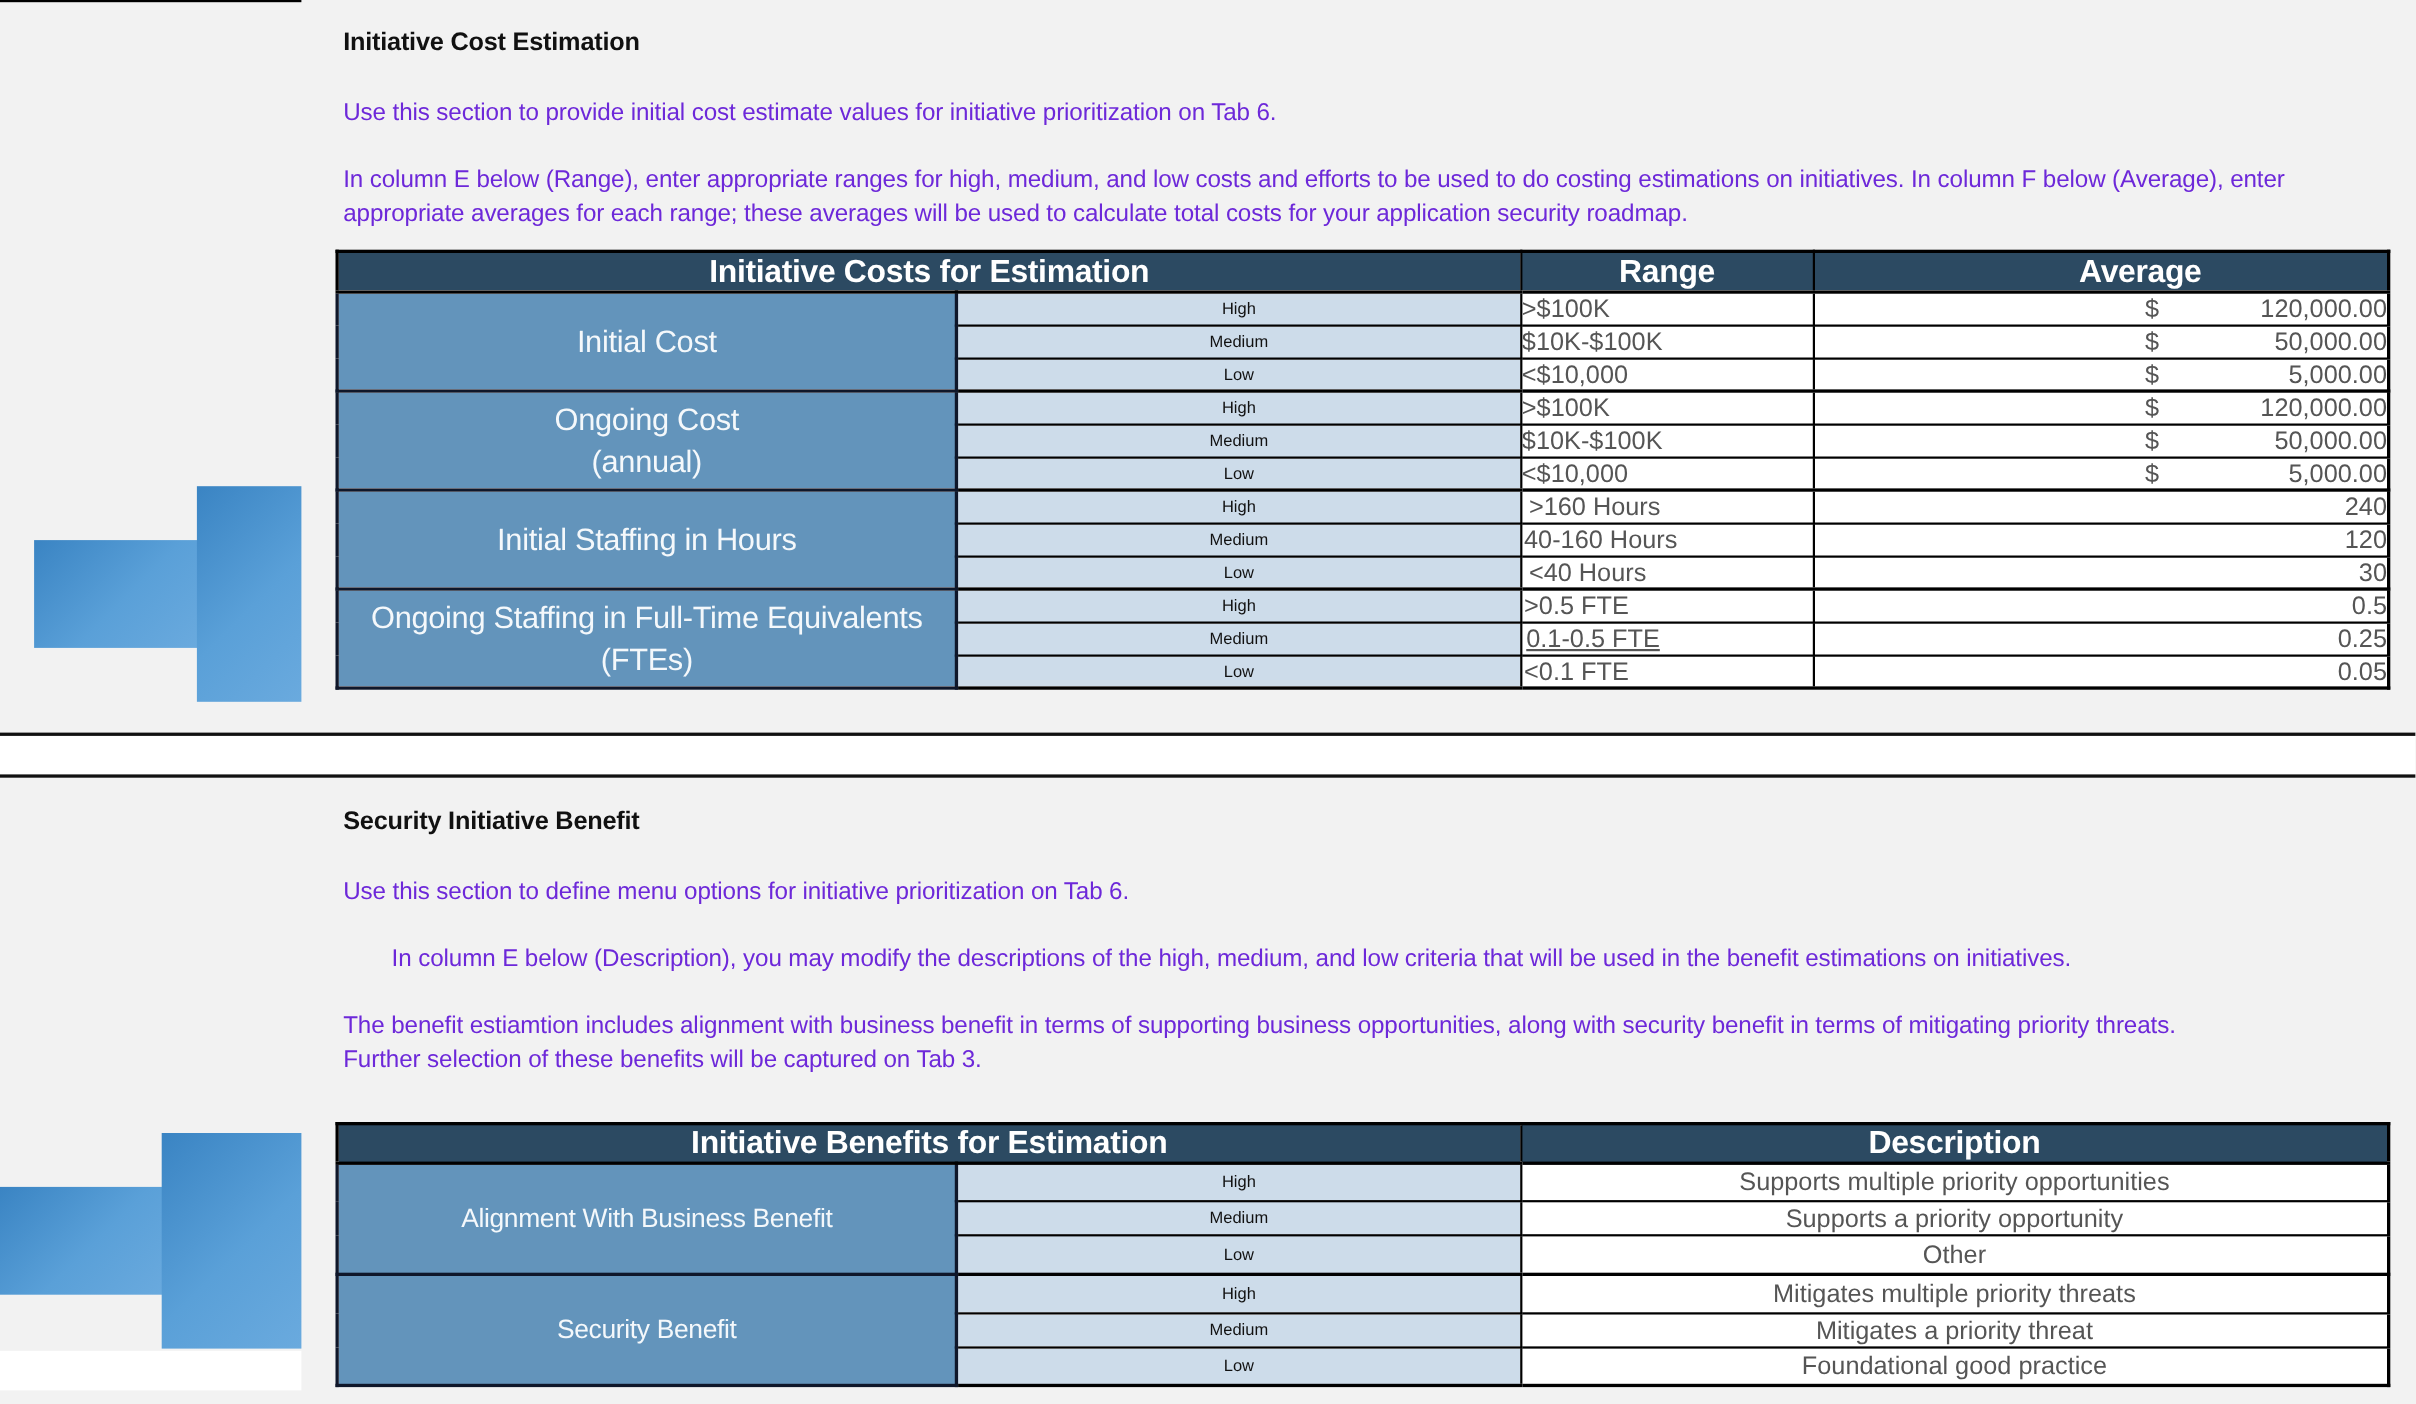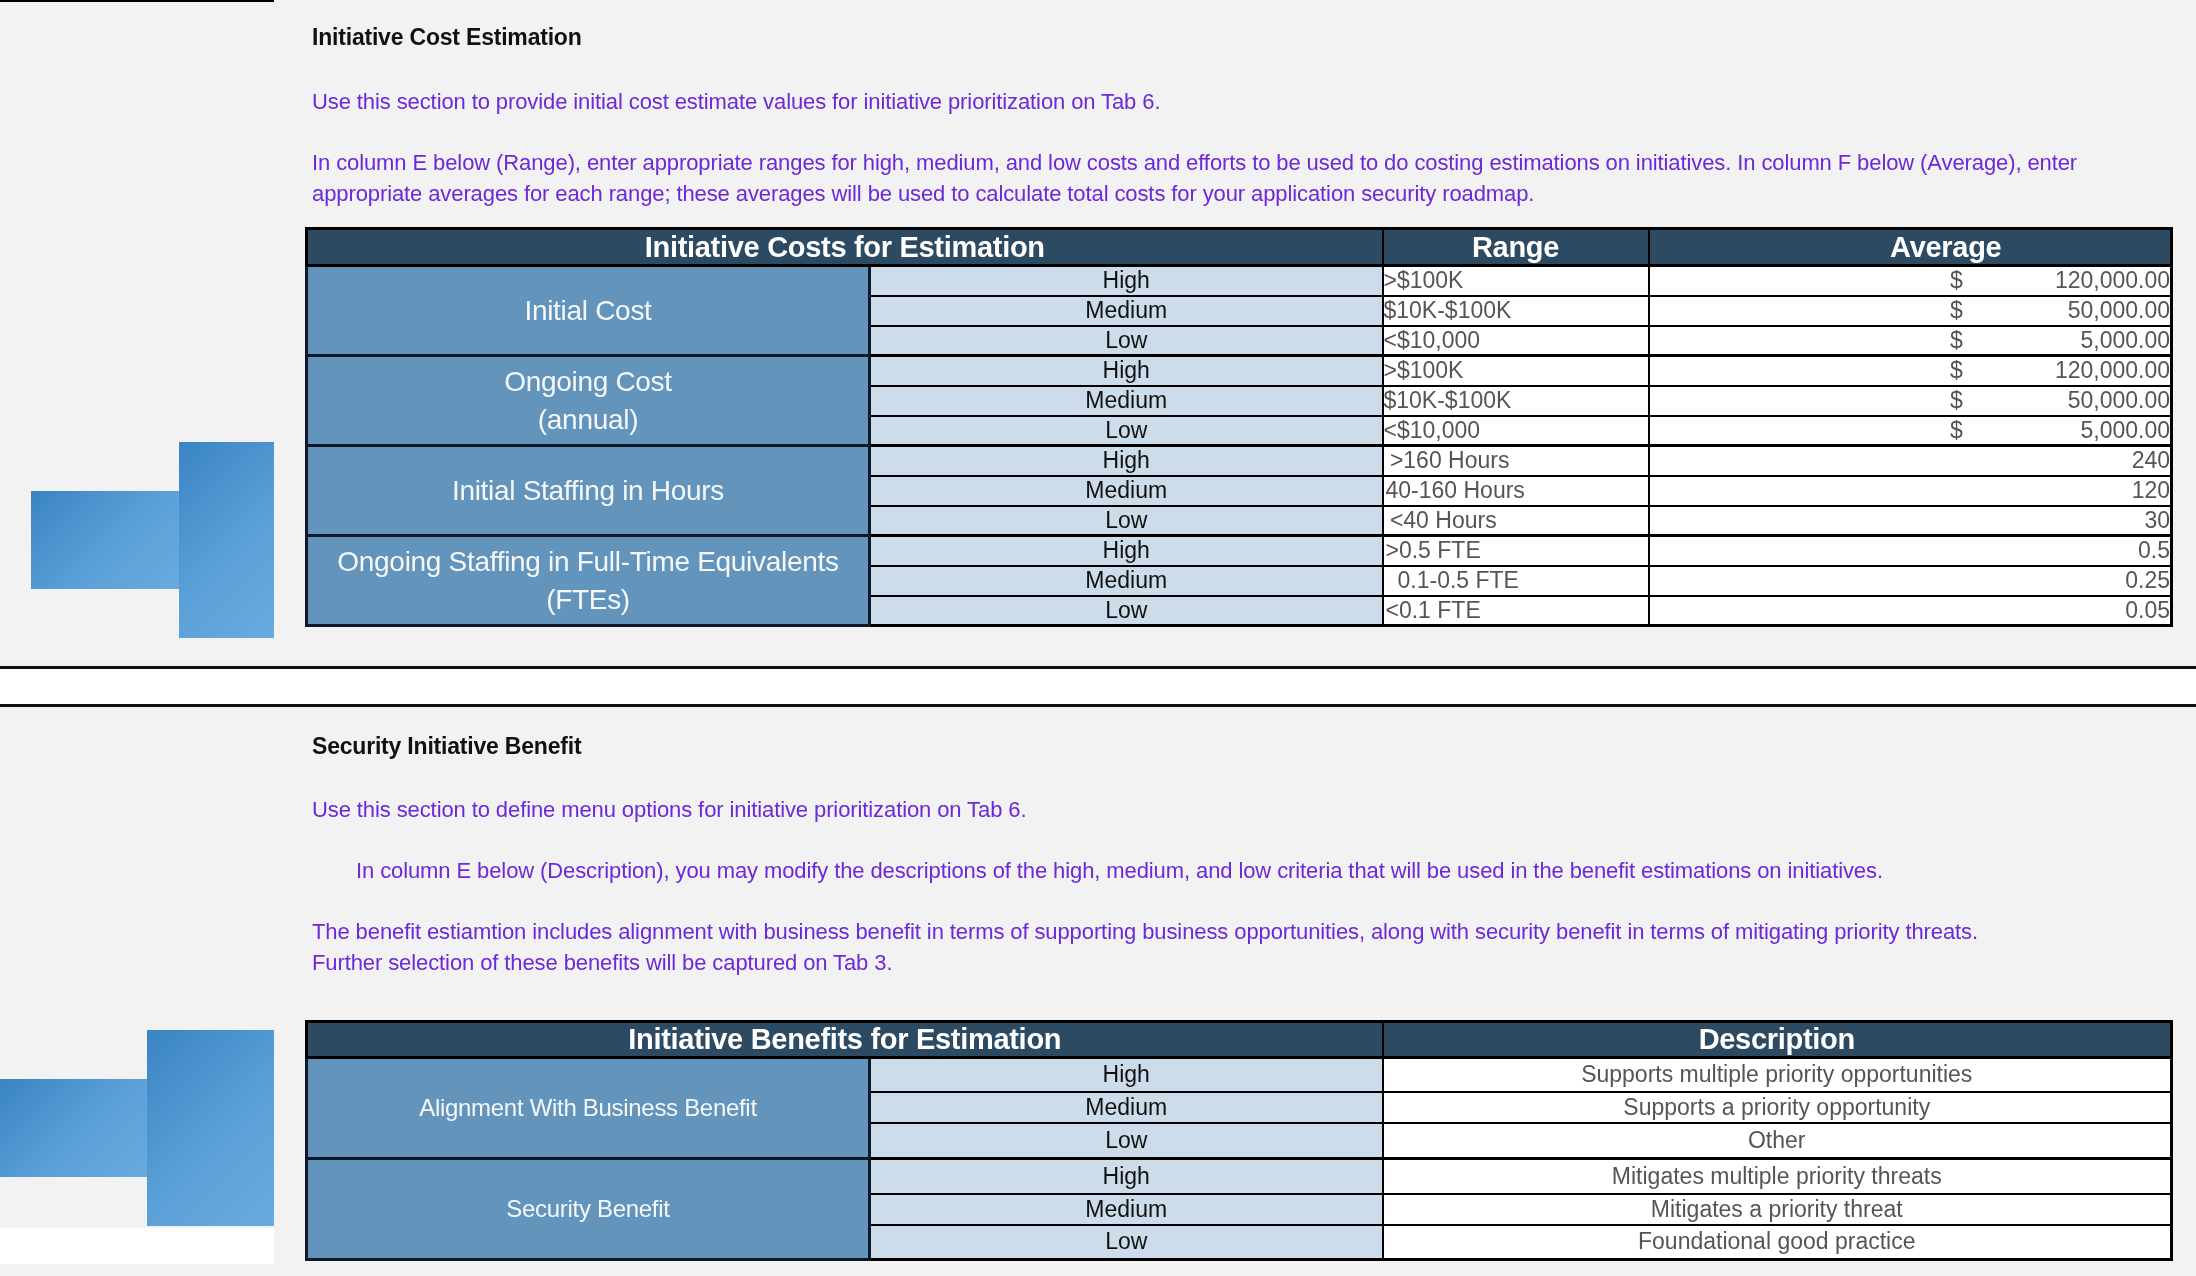--- a/index.html
+++ b/index.html
@@ -11,21 +11,21 @@
   .para { left:312px; width:1860px; font-size:22px; line-height:31px; color:#6d28d9; letter-spacing:-0.1px; }
   .sep { left:0; width:2196px; height:35px; background:#fff; border-top:3px solid #111; border-bottom:3px solid #111; }
   .arrow-bar, .arrow-head { background:linear-gradient(135deg,#3a84c3 0%,#5aa0d8 55%,#6aaade 100%); }
 
   table.grid { position:absolute; left:305px; border-collapse:collapse; table-layout:fixed; border:3px solid #000; }
   table.grid td, table.grid th { padding:0; overflow:hidden; white-space:nowrap; }
   table.grid th { background:#2c4a62; color:#fff; font-size:29px; font-weight:bold; text-align:center;
                   border:2px solid #000; border-bottom:3px solid #000; letter-spacing:-0.3px; }
   td.cat { background:#6394bb; color:#f4f8fb; text-align:center; font-size:28px; line-height:38px;
            border:3px solid #0f172a; white-space:normal; letter-spacing:-0.3px; }
-  td.lvl { background:#cddcea; color:#111; text-align:center; font-size:23px; border:2px solid #000; border-left:3px solid #000; }
+  td.lvl { background:#cddcea; color:#111; text-align:center; font-size:15px; border:2px solid #000; border-left:3px solid #000; }
   td.rng { background:#fff; color:#555; font-size:23px; border:2px solid #000; padding-left:6px; }
   td.avg { background:#fff; color:#555; font-size:23px; border:2px solid #000; border-right:3px solid #000; padding-right:4px; }
   td.desc { background:#fff; color:#555; font-size:23px; border:2px solid #000; border-right:3px solid #000; text-align:center; }
   tr.grp-end td { border-bottom:3px solid #000; }
   .avg-inner { display:flex; justify-content:flex-end; width:100%; }
   .cur { width:40px; text-align:left; }
   .amt { width:180px; text-align:right; }
   .whiteband { left:0; top:1228px; width:274px; height:36px; background:#fff; }
 </style>
 </head>
@@ -156,21 +156,21 @@
       <td class="lvl">High</td>
       <td class="rng" style="padding-left:2px;">&gt;0.5 FTE</td>
       <td class="avg">
           <div class="avg-inner">
             <span class="amt">0.5</span>
           </div>
         </td>
     </tr>
     <tr style="height:30px;">
       <td class="lvl">Medium</td>
-      <td class="rng" style="padding-left:14px;">0.1-0.5 FTE</td>
+      <td class="rng" style="padding-left:4px;text-decoration:underline;">0.1-0.5 FTE</td>
       <td class="avg">
           <div class="avg-inner">
             <span class="amt">0.25</span>
           </div>
         </td>
     </tr>
     <tr class="grp-end" style="height:30px;">
       <td class="lvl">Low</td>
       <td class="rng" style="padding-left:2px;">&lt;0.1 FTE</td>
       <td class="avg">

